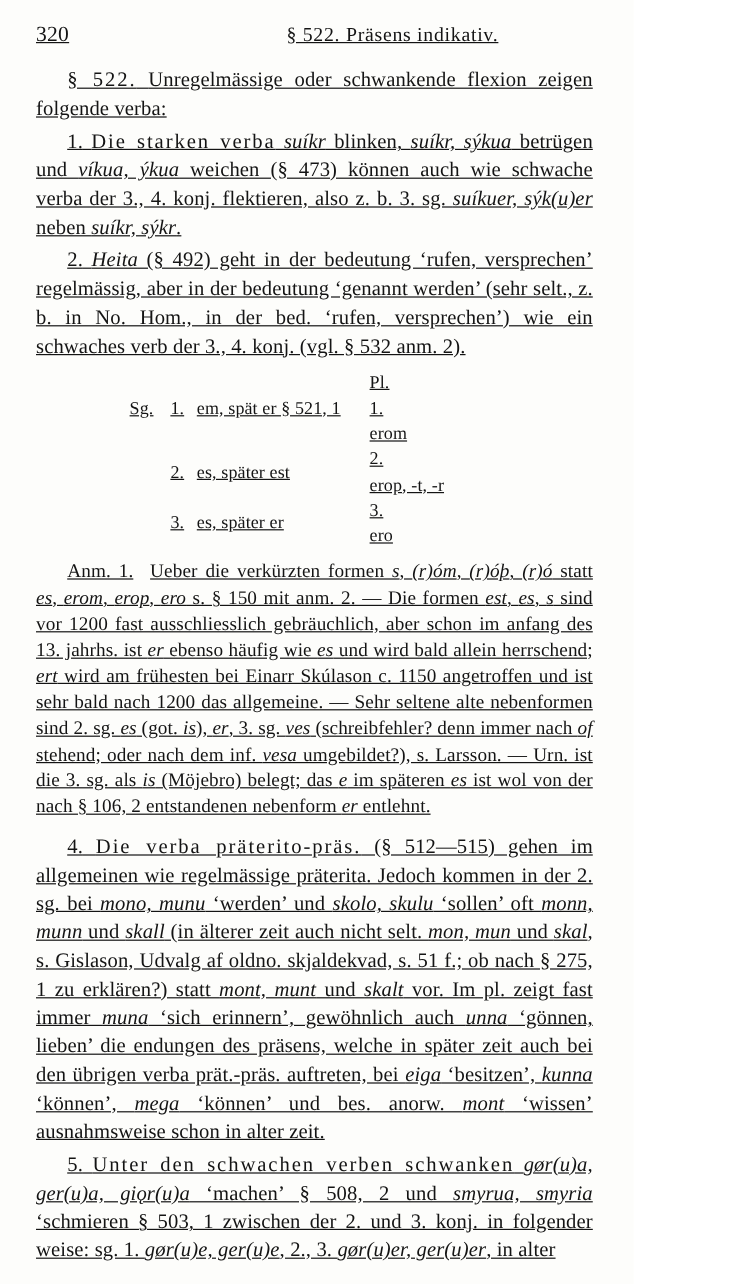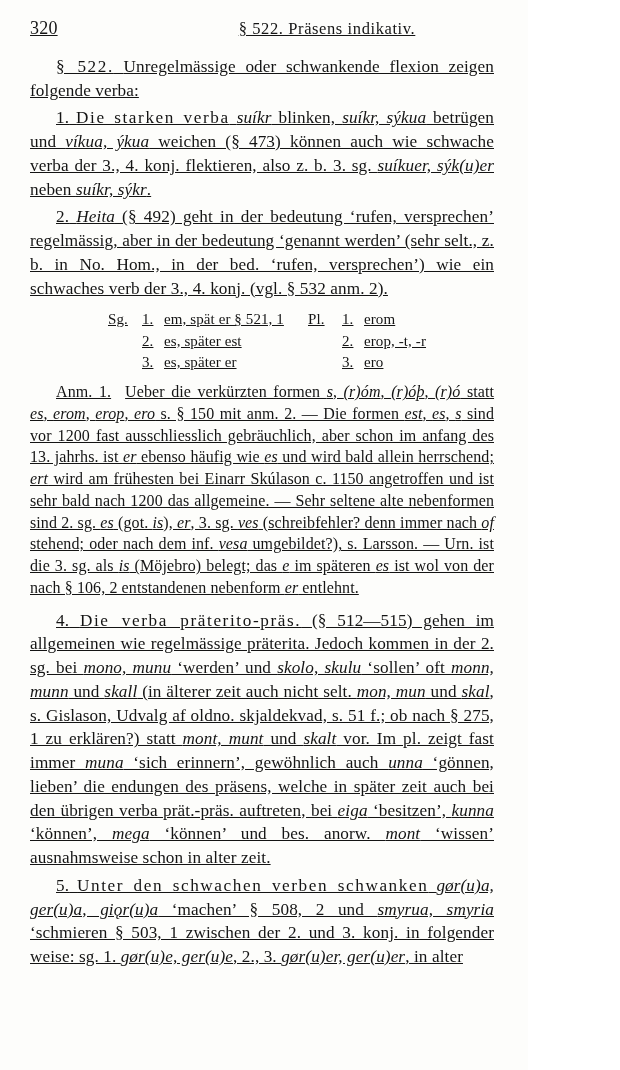--- a/index.html
+++ b/index.html
@@ -76,20 +76,21 @@
   .plabel {
     width: 34px;
     display: inline-block;
   }
   .pnum {
     width: 22px;
     display: inline-block;
   }
   .pcol-right {
     display: flex;
+    flex-direction: column;
   }
   .note {
     font-size: 16px;
     line-height: 1.36;
     text-align: justify;
     margin: 6px 0 10px 0;
   }
   .note .note-head {
     padding-left: 26px;
   }

